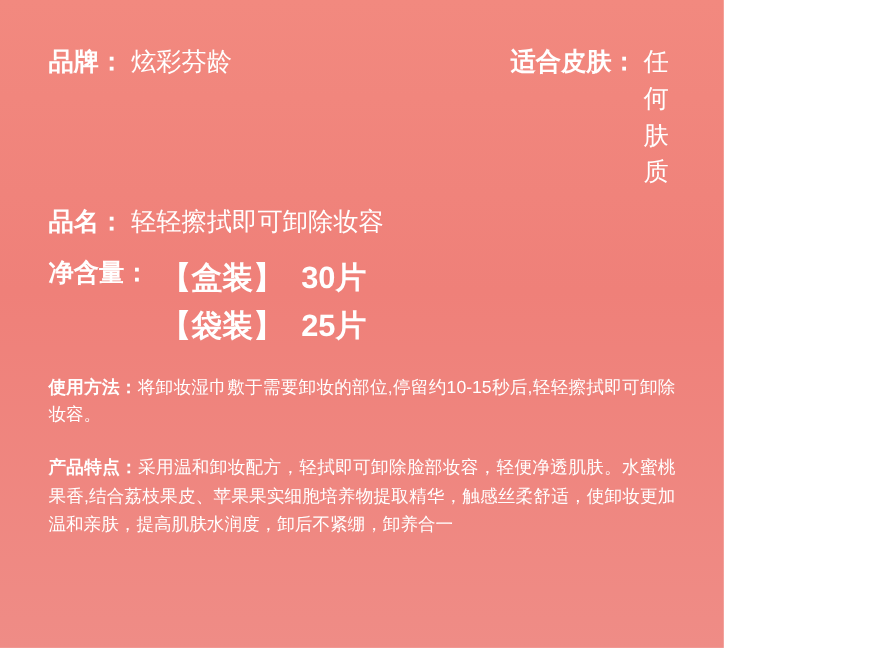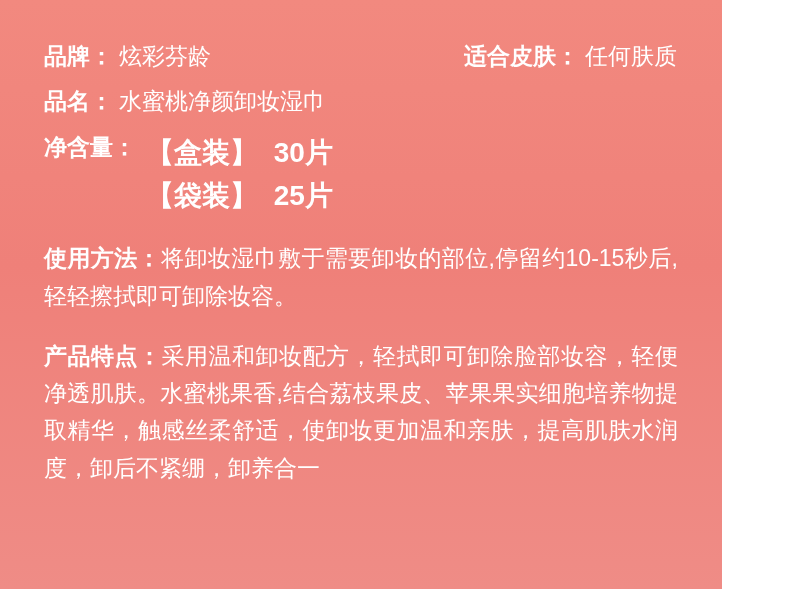--- a/index.html
+++ b/index.html
@@ -7,21 +7,21 @@
     padding: 0;
   }
   body {
     width: 790px;
     height: 589px;
     background: #ffffff;
     font-family: "Liberation Sans", sans-serif;
   }
   .product-info-panel {
     position: relative;
-    width: 722px;
+    width: 658px;
     height: 589px;
     box-sizing: border-box;
     background: linear-gradient(180deg, #f2897f 0%, #ef8079 45%, #ef8c86 100%);
     color: #ffffff;
     padding: 40px 44px 0 44px;
   }
   .spec-grid {
     display: block;
   }
   .spec-row {
@@ -69,21 +69,21 @@
   .netweight-line .pack {
     letter-spacing: 0px;
   }
   .netweight-line .count {
     margin-left: 8px;
   }
   .para-block {
     margin-top: 22px;
   }
   .para {
-    font-size: 23px;
+    font-size: 16px;
     line-height: 1.62;
     text-align: justify;
   }
   .para .heading {
     font-weight: bold;
   }
   .para-features {
   }
 </style>
 </head>
@@ -100,21 +100,21 @@
       </div>
       <div class="spec-col-right">
         <span class="label">适合皮肤：</span>
         <span class="value">任何肤质</span>
       </div>
     </div>
 
     <div class="spec-row">
       <div class="spec-col-left">
         <span class="label">品名：</span>
-        <span class="value">水蜜桃净颜卸妆湿巾</span>
+        <span class="value">轻轻擦拭即可卸除妆容</span>
       </div>
     </div>
 
     <div class="netweight-row">
       <span class="label">净含量：</span>
       <div class="netweight-values">
         <div class="netweight-line">
           <span class="pack">【盒装】</span>
           <span class="count">30片</span>
         </div>

